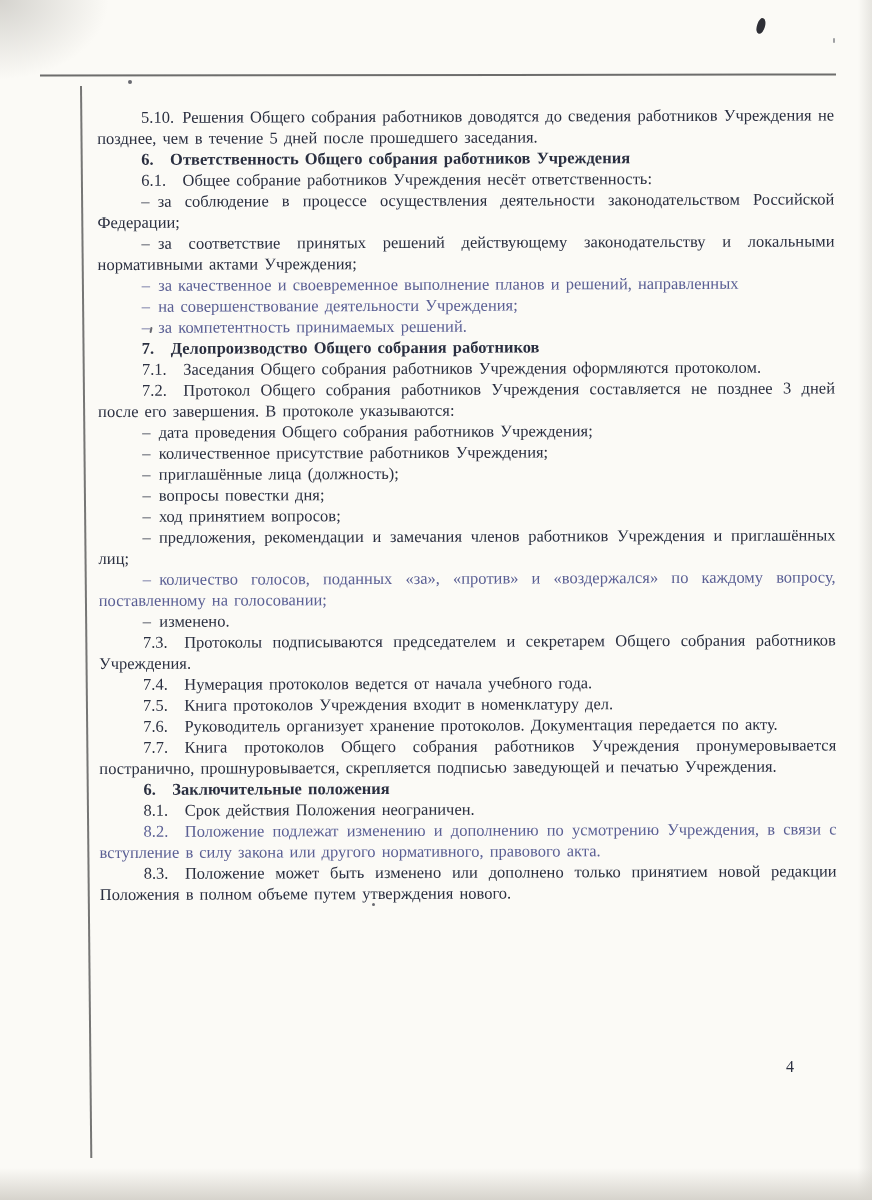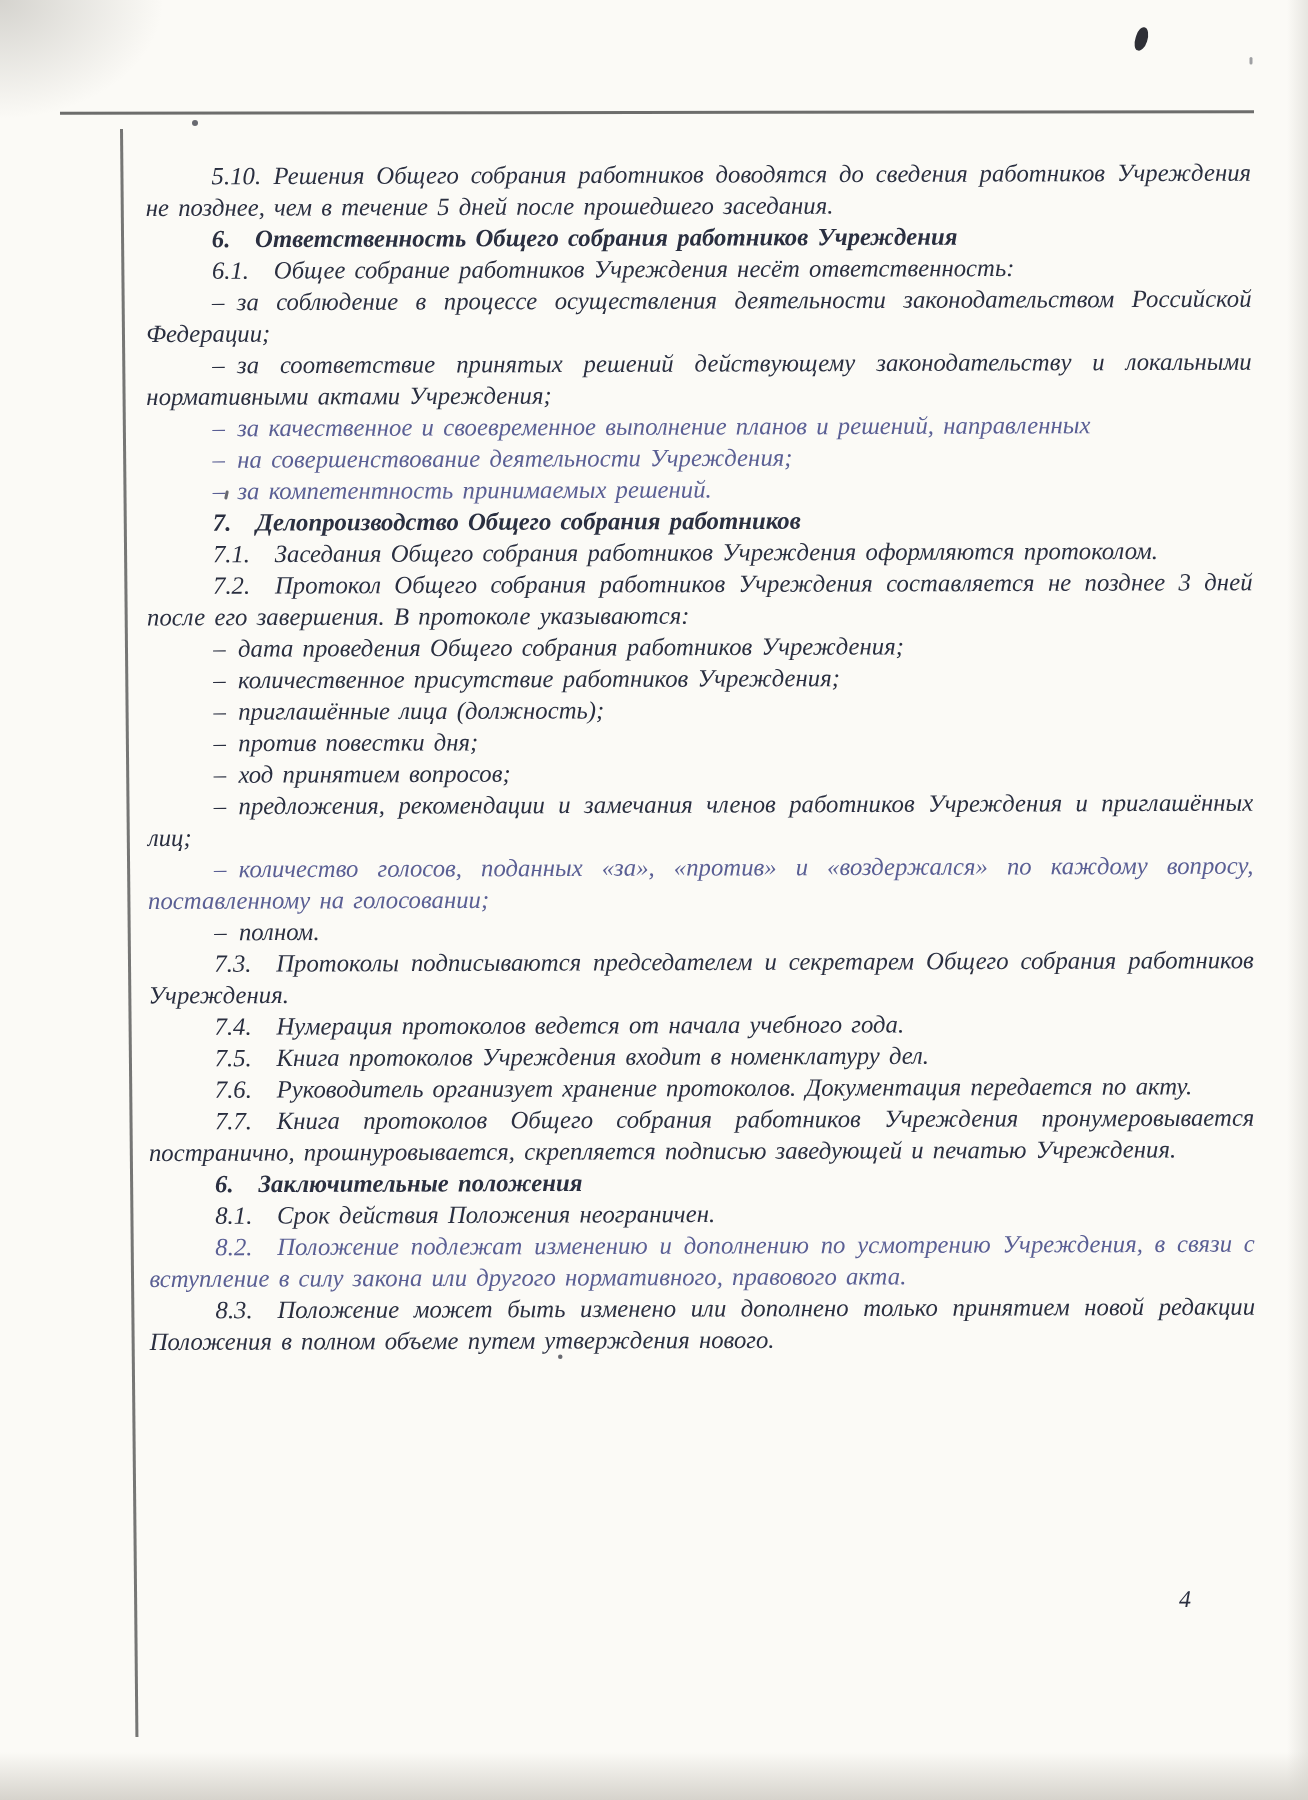--- a/index.html
+++ b/index.html
@@ -9,21 +9,20 @@
     height: 1200px;
     position: relative;
     overflow: hidden;
     background: #eceae5;
     font-family: "Liberation Serif", serif;
   }
   .paper {
     position: absolute;
     inset: 0;
     background: var(--paper, #fbfaf7);
-    font-style: italic;
   }
   
   .top-edge-line {
     position: absolute;
     top: 74px; left: 40px;
     width: 796px; height: 2px;
     background: var(--scan-line, #4b4b4b);
     opacity: .8;
     transform: rotate(-0.08deg);
   }
@@ -111,25 +110,25 @@
       <p class="block para"><span>– за соответствие принятых решений действующему законодательству и локальными нормативными актами Учреждения;</span></p>
       <p class="block para faded"><span>– за качественное и своевременное выполнение планов и решений, направленных</span></p>
       <p class="block para faded"><span>– на совершенствование деятельности Учреждения;</span></p>
       <p class="block para faded"><span>– за компетентность принимаемых решений.</span></p>
       <p class="block heading"><span>7. Делопроизводство Общего собрания работников</span></p>
       <p class="block para"><span>7.1. Заседания Общего собрания работников Учреждения оформляются протоколом.</span></p>
       <p class="block para"><span>7.2. Протокол Общего собрания работников Учреждения составляется не позднее 3 дней после его завершения. В протоколе указываются:</span></p>
       <p class="block para"><span>– дата проведения Общего собрания работников Учреждения;</span></p>
       <p class="block para"><span>– количественное присутствие работников Учреждения;</span></p>
       <p class="block para"><span>– приглашённые лица (должность);</span></p>
-      <p class="block para"><span>– против повестки дня;</span></p>
+      <p class="block para"><span>– вопросы повестки дня;</span></p>
       <p class="block para"><span>– ход принятием вопросов;</span></p>
       <p class="block para"><span>– предложения, рекомендации и замечания членов работников Учреждения и приглашённых лиц;</span></p>
       <p class="block para faded"><span>– количество голосов, поданных «за», «против» и «воздержался» по каждому вопросу, поставленному на голосовании;</span></p>
-      <p class="block para"><span>– полном.</span></p>
+      <p class="block para"><span>– изменено.</span></p>
       <p class="block para"><span>7.3. Протоколы подписываются председателем и секретарем Общего собрания работников Учреждения.</span></p>
       <p class="block para"><span>7.4. Нумерация протоколов ведется от начала учебного года.</span></p>
       <p class="block para"><span>7.5. Книга протоколов Учреждения входит в номенклатуру дел.</span></p>
       <p class="block para"><span>7.6. Руководитель организует хранение протоколов. Документация передается по акту.</span></p>
       <p class="block para"><span>7.7. Книга протоколов Общего собрания работников Учреждения пронумеровывается постранично, прошнуровывается, скрепляется подписью заведующей и печатью Учреждения.</span></p>
       <p class="block heading"><span>6. Заключительные положения</span></p>
       <p class="block para"><span>8.1. Срок действия Положения неограничен.</span></p>
       <p class="block para faded"><span>8.2. Положение подлежат изменению и дополнению по усмотрению Учреждения, в связи с вступление в силу закона или другого нормативного, правового акта.</span></p>
       <p class="block para"><span>8.3. Положение может быть изменено или дополнено только принятием новой редакции Положения в полном объеме путем утверждения нового.</span></p>
     </div>

